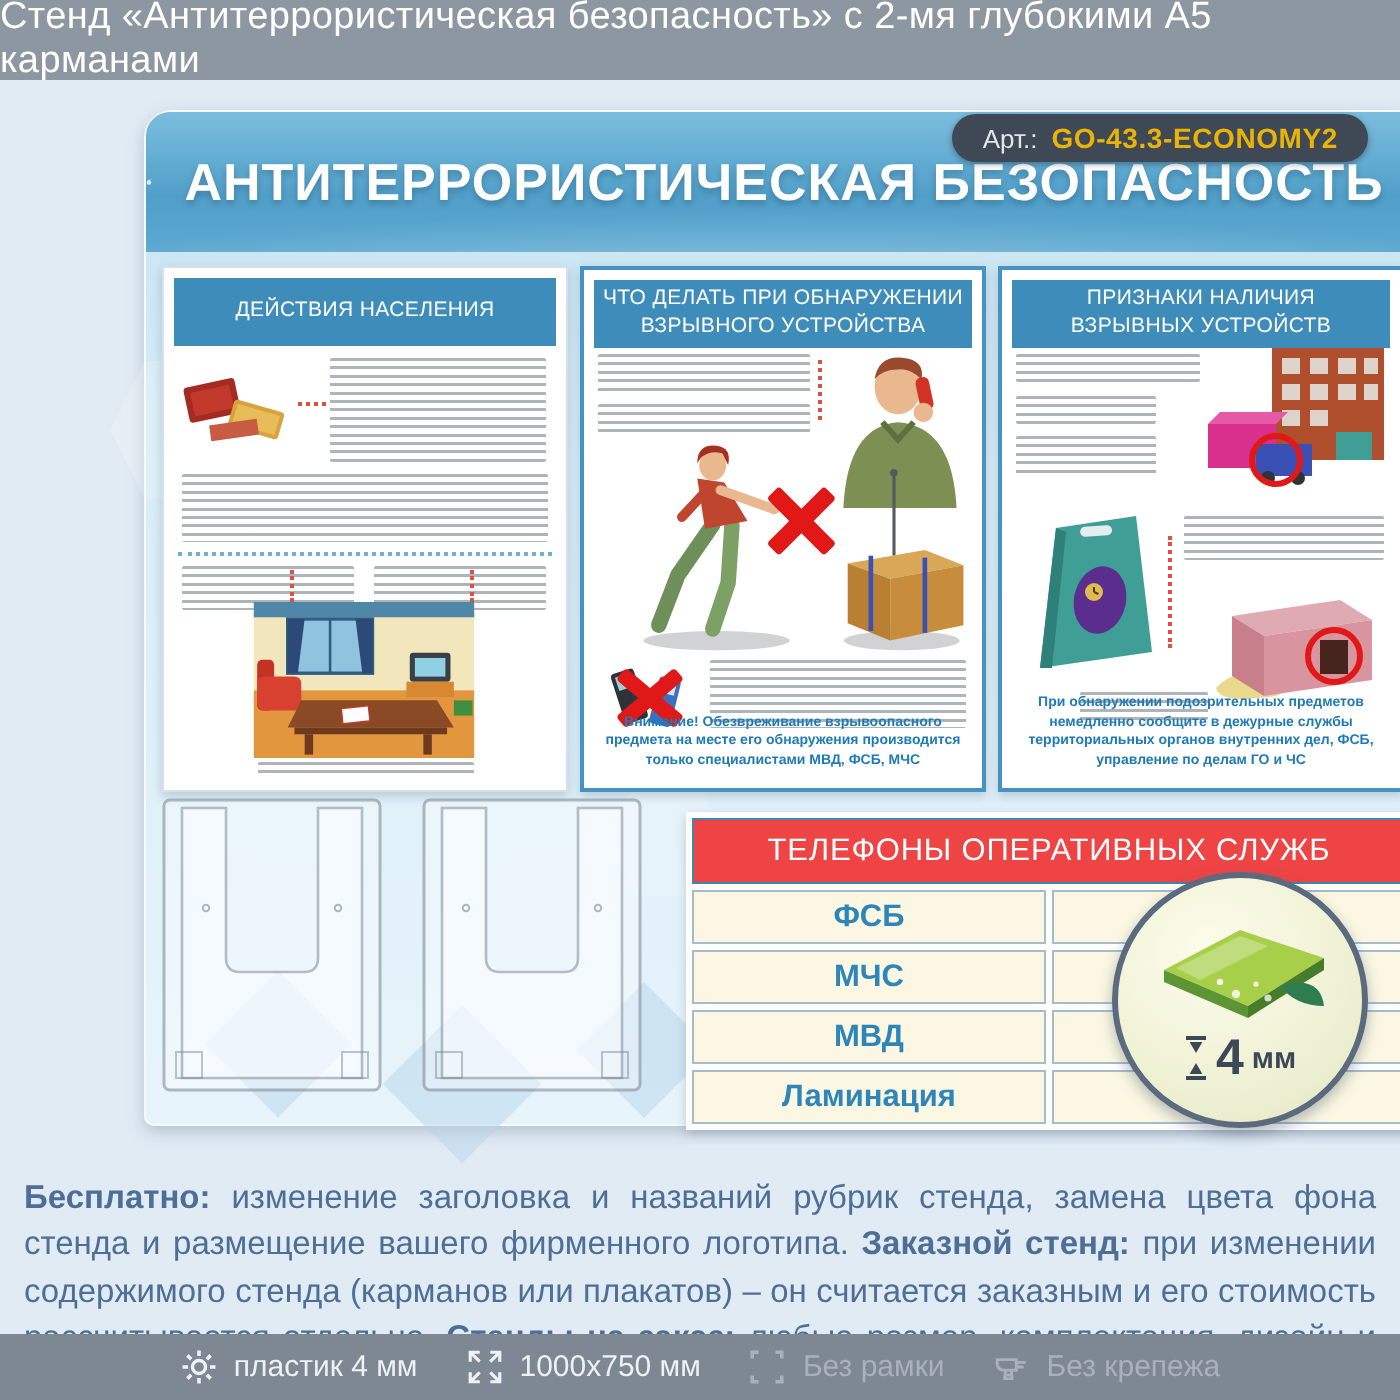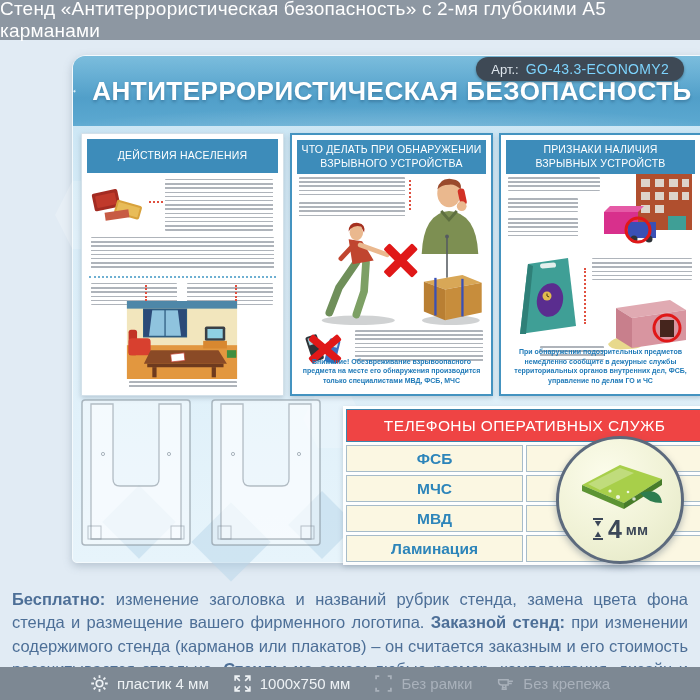--- a/index.html
+++ b/index.html
@@ -14,21 +14,21 @@
   .board-header{position:absolute;top:0;left:0;right:0;height:70px;border-radius:12px 12px 0 0;
     background:radial-gradient(140% 160% at 50% 160%,rgba(255,255,255,.5) 0%,rgba(255,255,255,0) 55%),
     linear-gradient(180deg,#7bbddd 0%,#519fc9 60%,#5ca9d1 100%);
     display:flex;align-items:center;justify-content:center;gap:16px;}
   .board-title{color:#fff;font-size:26px;font-weight:bold;letter-spacing:.5px;text-shadow:0 2px 3px rgba(30,70,100,.35);white-space:nowrap;}
   .hex{position:absolute;clip-path:polygon(25% 6%,75% 6%,100% 50%,75% 94%,25% 94%,0% 50%);background:rgba(255,255,255,.2);}
   .dia{position:absolute;transform:rotate(45deg);background:rgba(184,213,234,.5);}
   
   .art-pill{position:absolute;top:57px;right:16px;background:#3e4955;color:#dfe6ed;border-radius:14px;
     padding:4px 15px;font-size:13px;display:flex;gap:7px;align-items:baseline;box-shadow:0 1px 3px rgba(0,0,0,.35);z-index:7;}
-  .art-code{font-weight:normal;font-size:14px;color:#7dd3fc;letter-spacing:.3px;}
+  .art-code{font-weight:bold;font-size:14px;color:#eab308;letter-spacing:.3px;}
   
   .poster{position:absolute;top:77px;width:203px;height:263px;background:#fff;box-sizing:border-box;
     box-shadow:0 2px 5px rgba(90,110,130,.3);padding:5px;}
   .poster.p1{left:8px;border:1px solid #d3e1ea;}
   .poster.p2{left:217px;border:2px solid #4493c0;}
   .poster.p3{left:426px;border:2px solid #4493c0;}
   .poster-head{background:#3d8cba;color:#fff;font-weight:normal;font-size:10.5px;text-align:center;
     display:flex;flex-direction:column;justify-content:center;height:34px;line-height:1.3;letter-spacing:.2px;}
   .poster-body{position:relative;height:calc(100% - 34px);overflow:hidden;}
   .mt{position:absolute;background:repeating-linear-gradient(180deg,rgba(95,105,118,.5) 0px,rgba(95,105,118,.5) 1.5px,transparent 1.5px,transparent 4.2px);border-radius:1px;}

